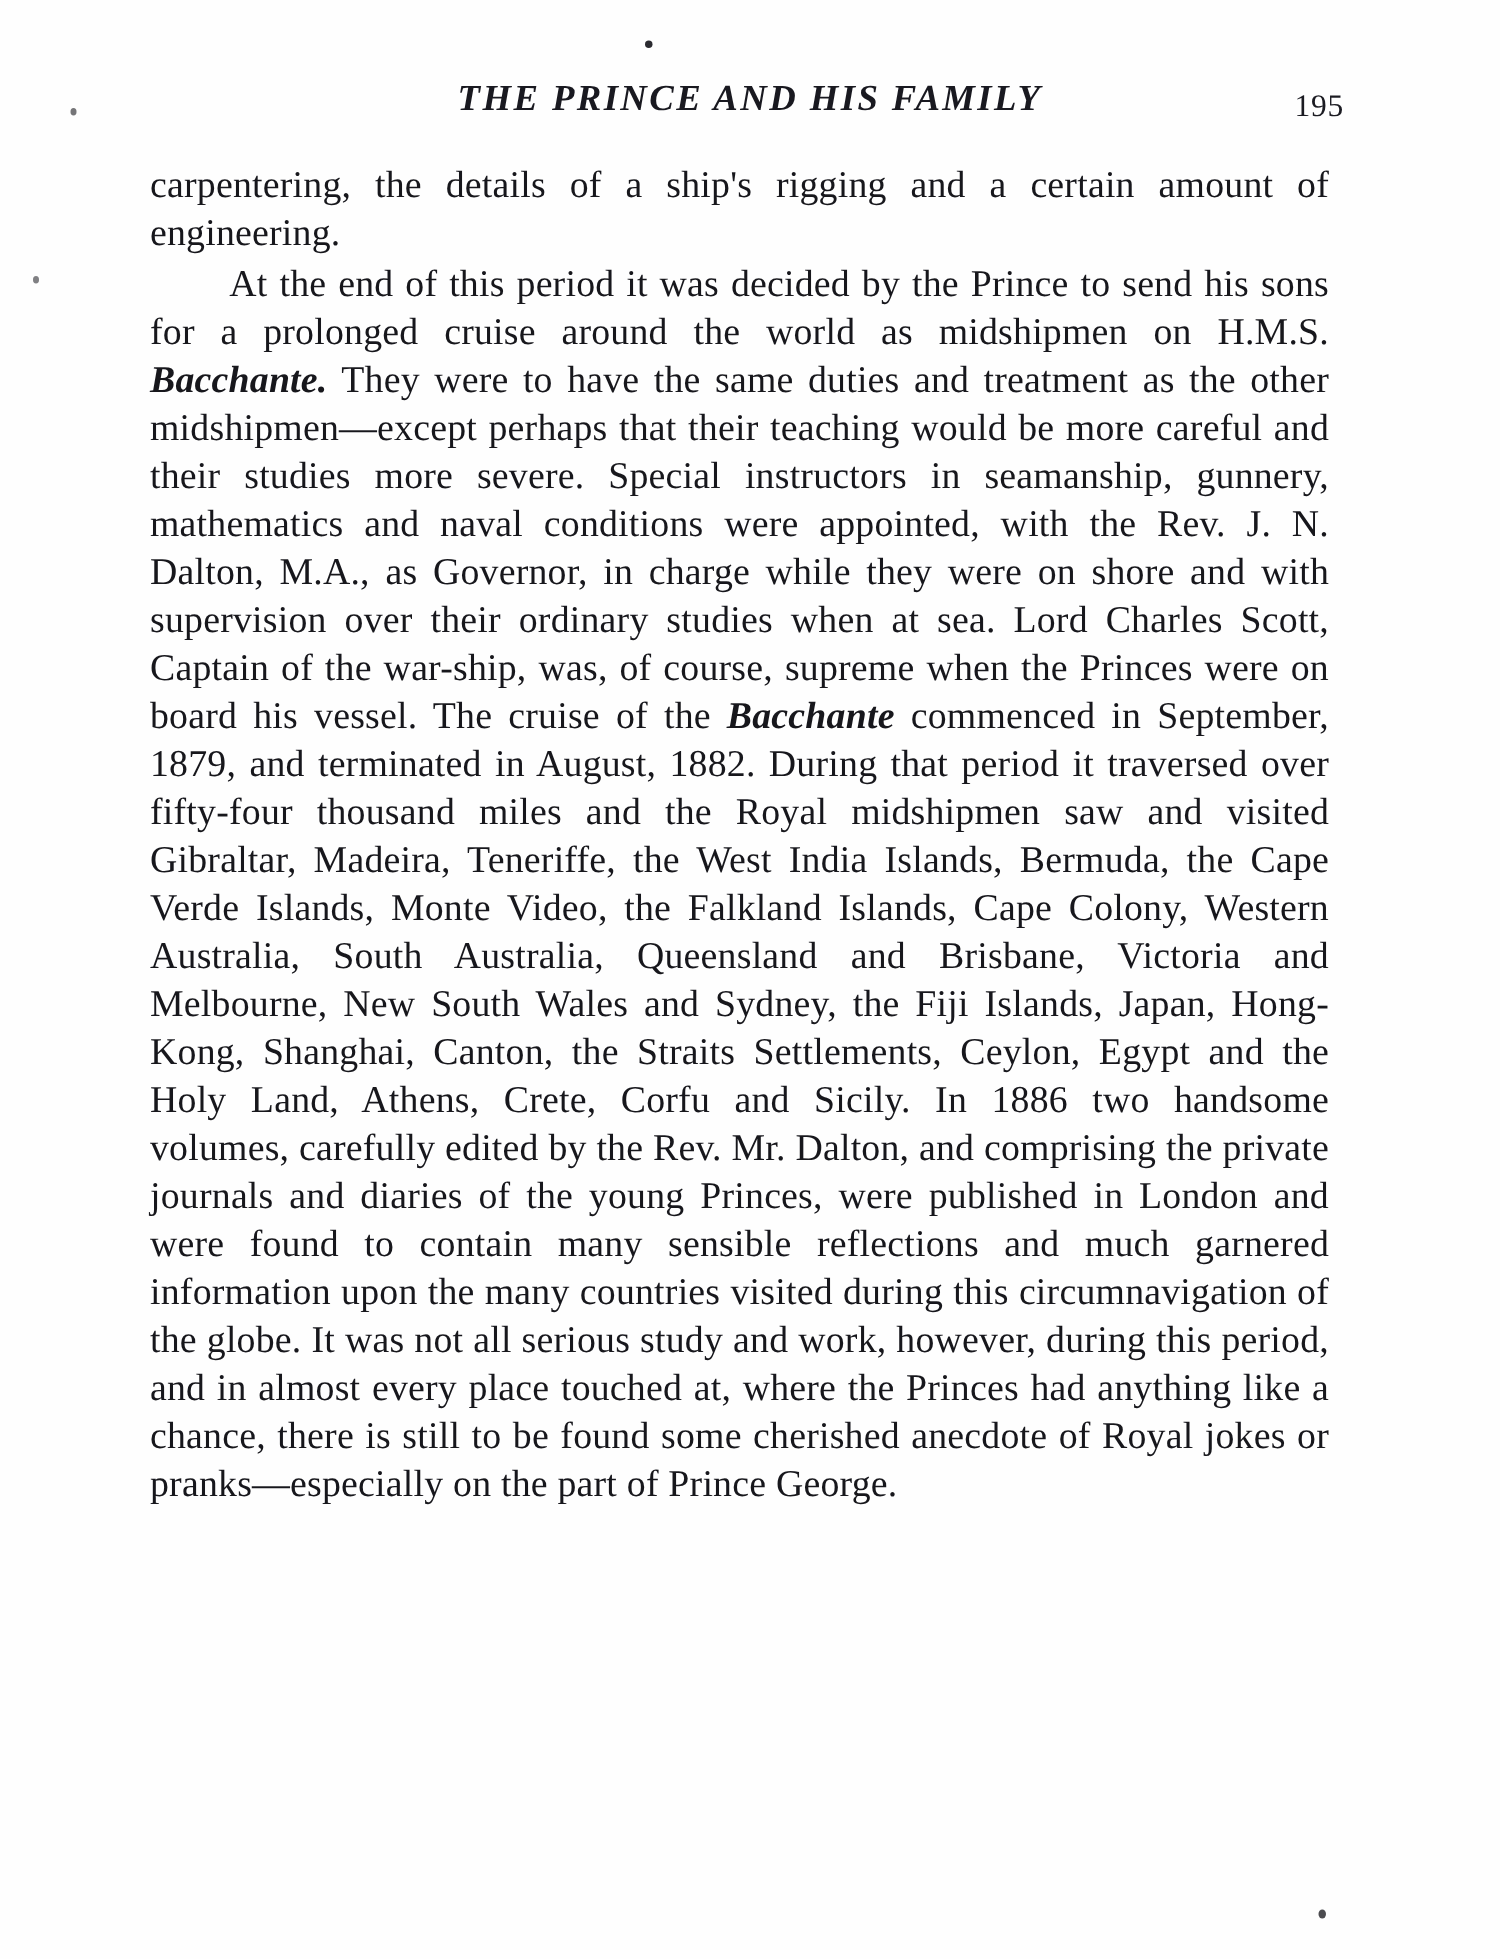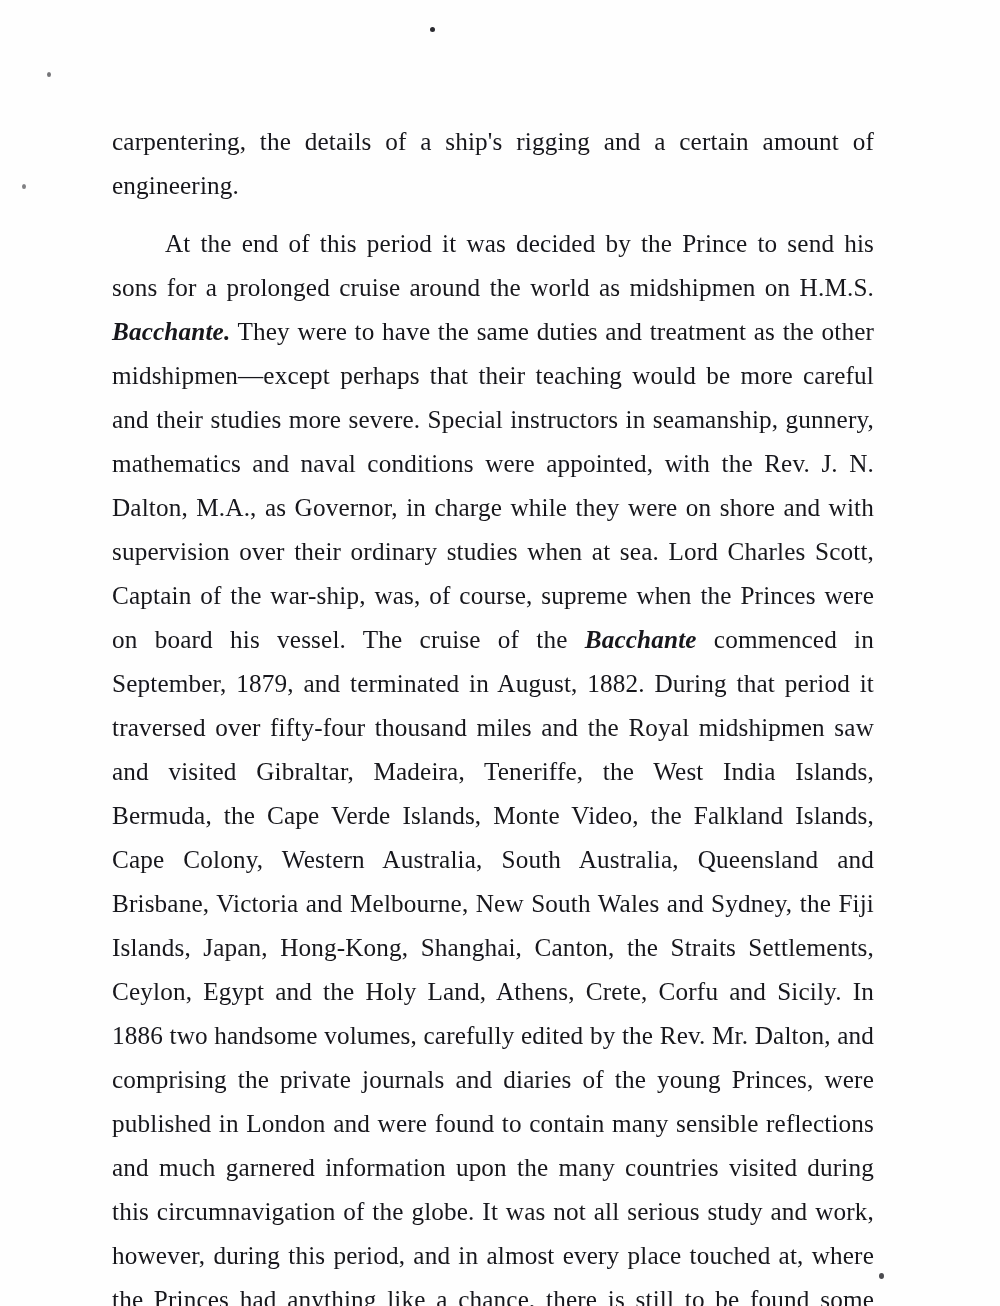--- a/index.html
+++ b/index.html
@@ -78,23 +78,23 @@
     letter-spacing: 0.5px;
     color: #1b1b22;
   }
   .body-text {
     position: absolute;
     left: 98px;
     top: 106px;
     width: 790px;
   }
   .para {
-    margin: 14px;
+    margin: 2px;
     font-size: 25.2px;
-    line-height: 44px;
+    line-height: 32px;
     color: #17171c;
     text-align: justify;
     text-justify: inter-word;
     letter-spacing: 0.15px;
   }
   .para + .para {
     text-indent: 2.1em;
   }
   .para i {
     font-style: italic;
@@ -106,19 +106,23 @@
 </head>
 <body>
 
 <div class="page">
 
   <div class="speck speck-top"></div>
   <div class="speck speck-left-a"></div>
   <div class="speck speck-left-b"></div>
   <div class="speck speck-bottom"></div>
 
+  <header class="running-head">
+    <div class="head-title">THE PRINCE AND HIS FAMILY</div>
+    <div class="folio">195</div>
+  </header>
 
   <main class="body-text" id="body-text">
       <p class="para"><span>carpentering, the details of a ship's rigging and a certain amount of engineering.</span></p>
       <p class="para"><span>At the end of this period it was decided by the Prince to send his sons for a prolonged cruise around the world as midshipmen on H.M.S. </span><i>Bacchante.</i><span> They were to have the same duties and treatment as the other midshipmen—except perhaps that their teaching would be more careful and their studies more severe. Special instructors in seamanship, gunnery, mathematics and naval conditions were appointed, with the Rev. J. N. Dalton, M.A., as Governor, in charge while they were on shore and with supervision over their ordinary studies when at sea. Lord Charles Scott, Captain of the war-ship, was, of course, supreme when the Princes were on board his vessel. The cruise of the </span><i>Bacchante</i><span> commenced in September, 1879, and terminated in August, 1882. During that period it traversed over fifty-four thousand miles and the Royal midshipmen saw and visited Gibraltar, Madeira, Teneriffe, the West India Islands, Bermuda, the Cape Verde Islands, Monte Video, the Falkland Islands, Cape Colony, Western Australia, South Australia, Queensland and Brisbane, Victoria and Melbourne, New South Wales and Sydney, the Fiji Islands, Japan, Hong-Kong, Shanghai, Canton, the Straits Settlements, Ceylon, Egypt and the Holy Land, Athens, Crete, Corfu and Sicily. In 1886 two handsome volumes, carefully edited by the Rev. Mr. Dalton, and comprising the private journals and diaries of the young Princes, were published in London and were found to contain many sensible reflections and much garnered information upon the many countries visited during this circumnavigation of the globe. It was not all serious study and work, however, during this period, and in almost every place touched at, where the Princes had anything like a chance, there is still to be found some cherished anecdote of Royal jokes or pranks—especially on the part of Prince George.</span></p>
     </main>
 
 </div>
 
 </body></html>

